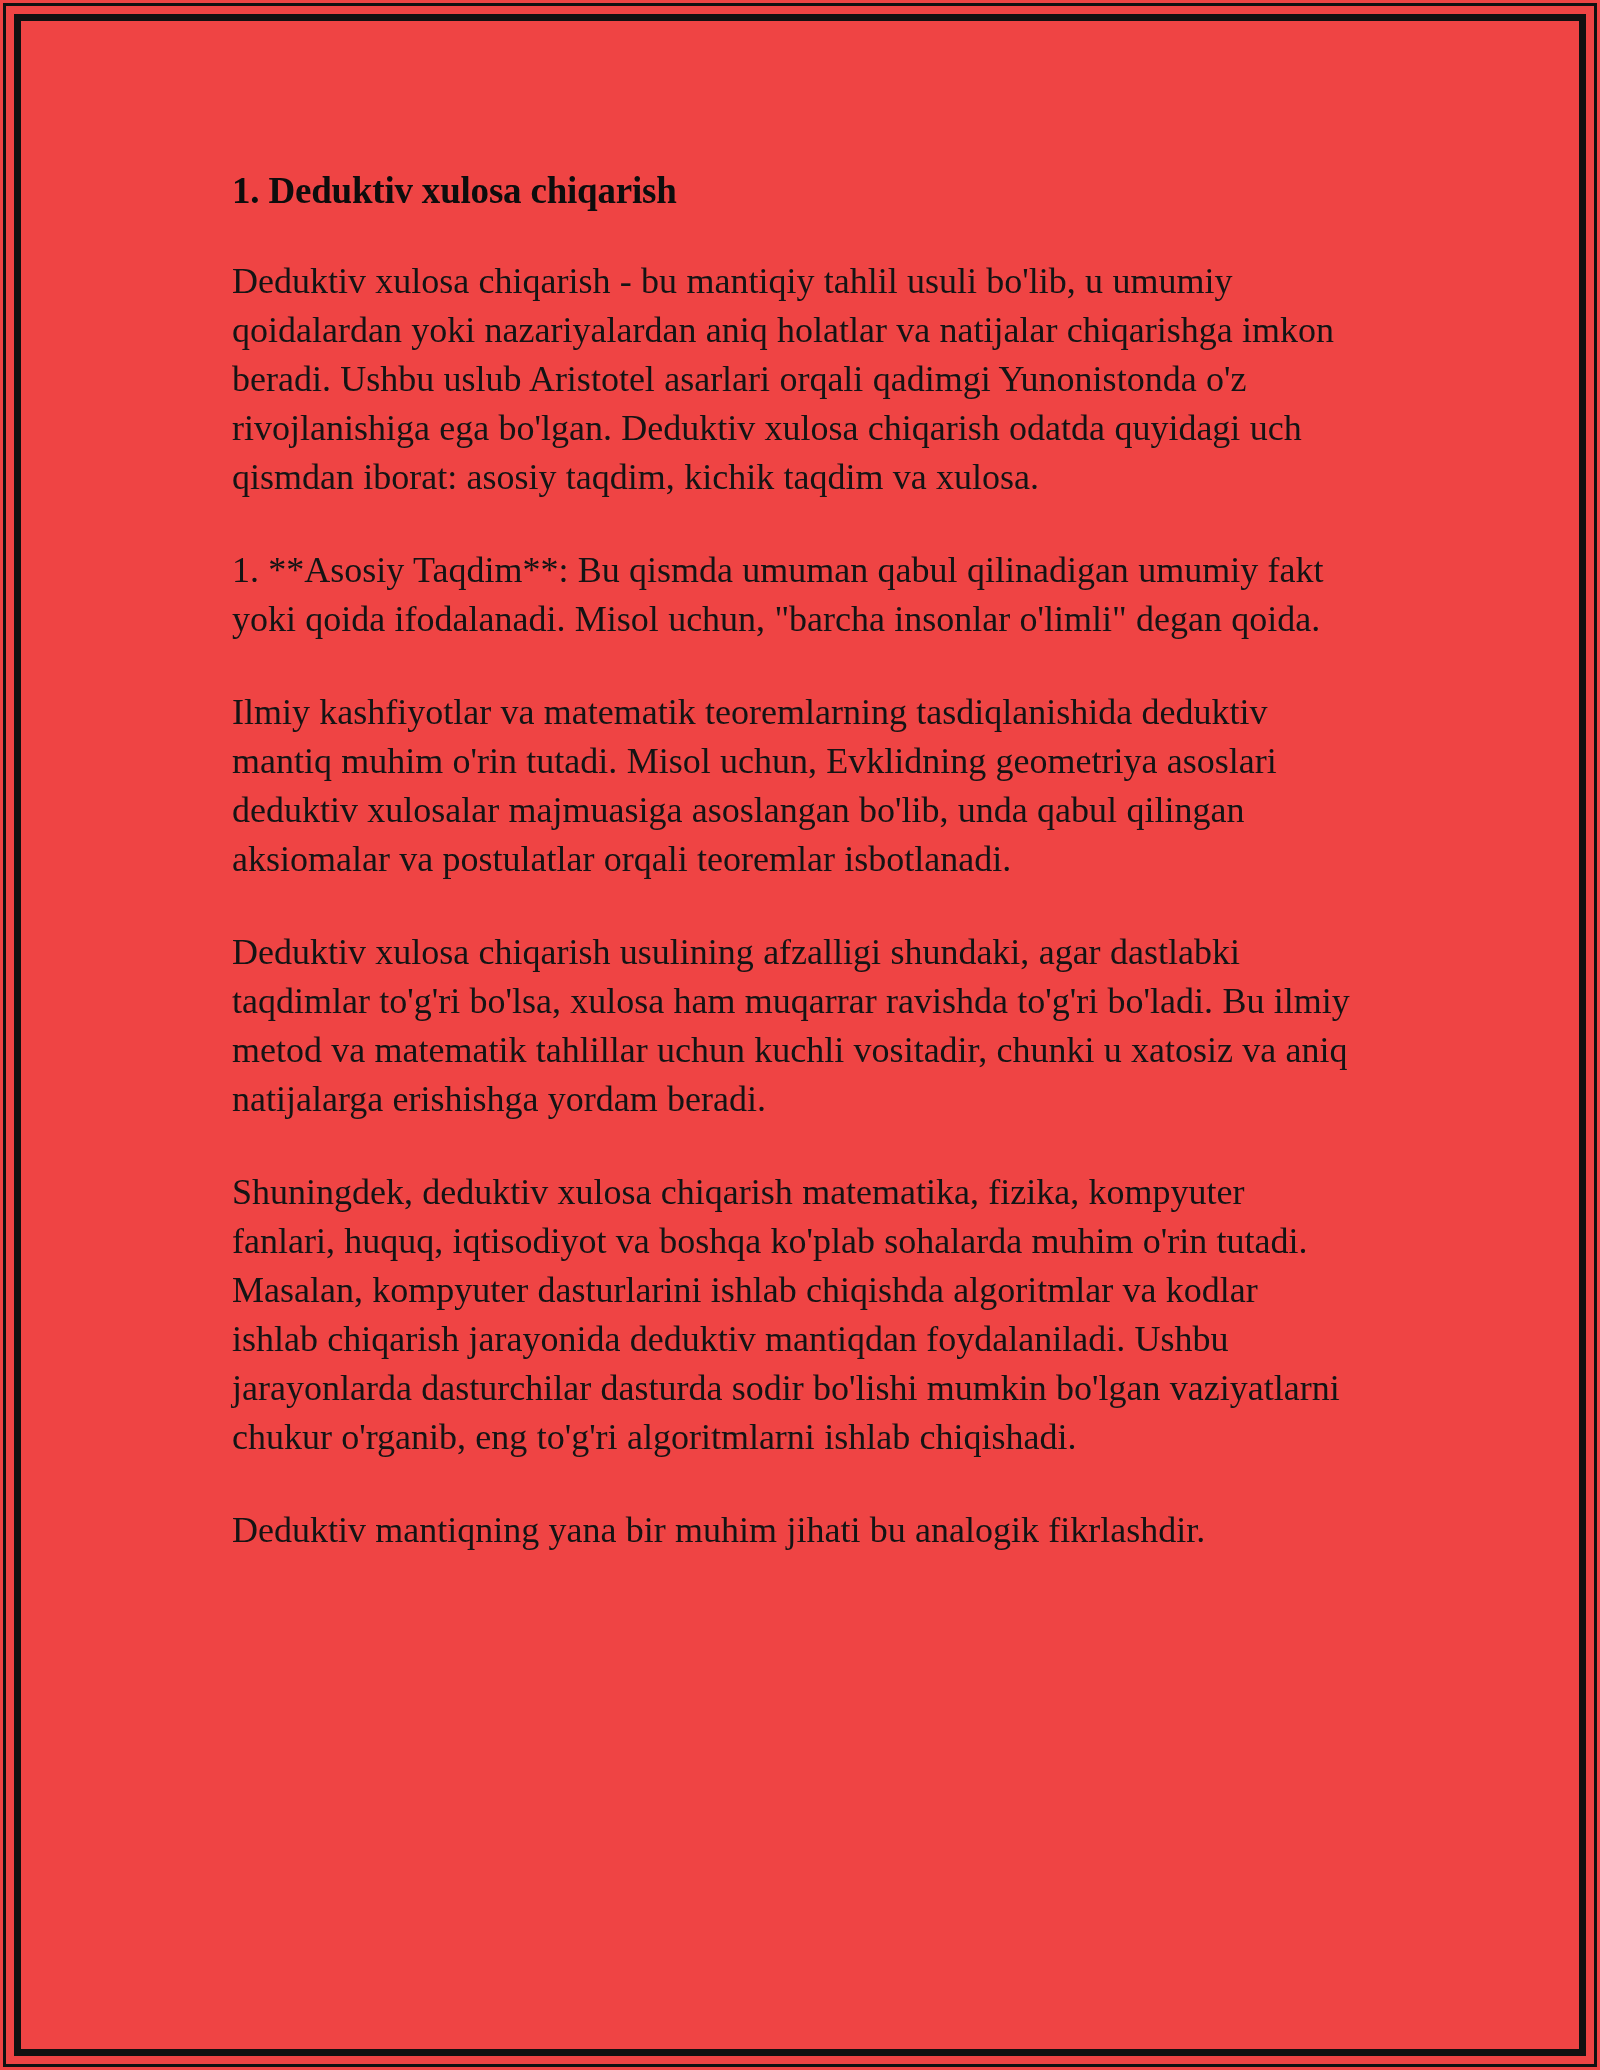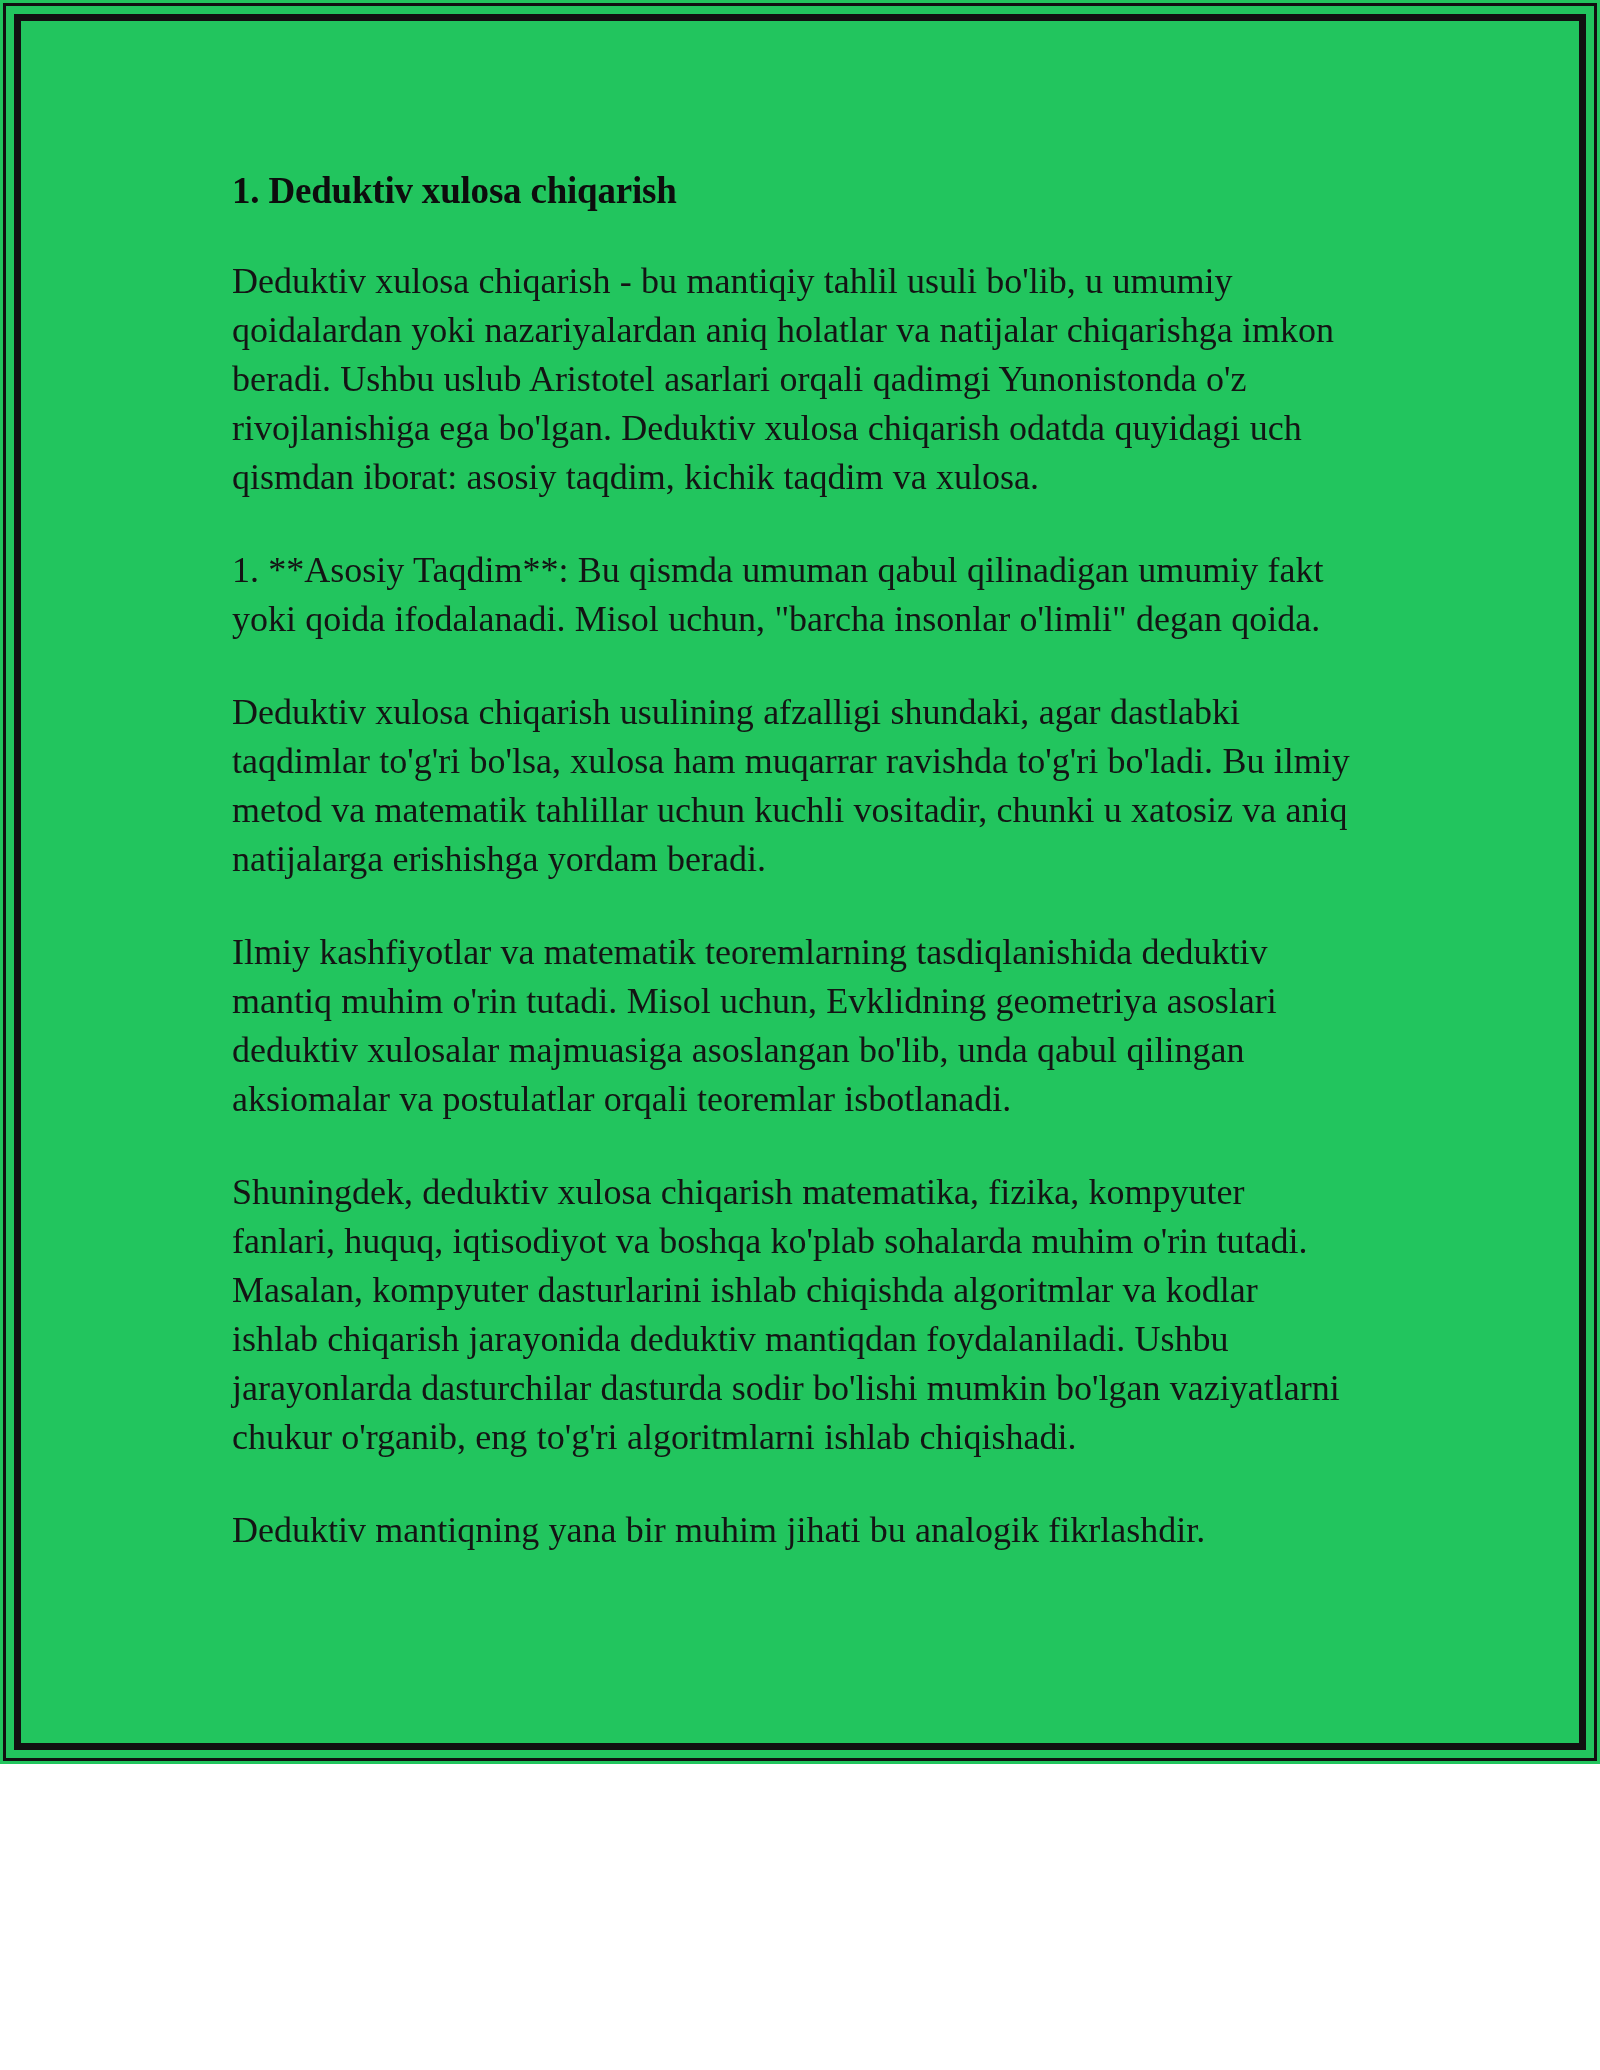--- a/index.html
+++ b/index.html
@@ -5,22 +5,22 @@
 <style>
   html, body {
     margin: 0;
     padding: 0;
     background: #ffffff;
   }
 
   .page {
     position: relative;
     width: 1600px;
-    height: 1764px;
-    background: #22c55e;
+    height: 2070px;
+    background: #ef4444;
     box-sizing: border-box;
     overflow: hidden;
   }
 
   
   .frame-outer {
     position: absolute;
     left: 3px;
     top: 3px;
     right: 3px;
@@ -87,22 +87,22 @@
   <div class="content">
 
     <h1 class="doc-heading">1. Deduktiv xulosa chiqarish</h1>
 
     <p class="doc-paragraph">Deduktiv xulosa chiqarish - bu mantiqiy tahlil usuli bo'lib, u umumiy qoidalardan yoki nazariyalardan aniq holatlar va natijalar chiqarishga imkon beradi. Ushbu uslub Aristotel asarlari orqali qadimgi Yunonistonda o'z rivojlanishiga ega bo'lgan. Deduktiv xulosa chiqarish odatda quyidagi uch qismdan iborat: asosiy taqdim, kichik taqdim va xulosa.</p>
 
     <p class="doc-paragraph">1. **Asosiy Taqdim**: Bu qismda umuman qabul qilinadigan umumiy fakt yoki qoida ifodalanadi. Misol uchun, "barcha insonlar o'limli" degan qoida.</p>
 
 
 
+    <p class="doc-paragraph">Ilmiy kashfiyotlar va matematik teoremlarning tasdiqlanishida deduktiv mantiq muhim o'rin tutadi. Misol uchun, Evklidning geometriya asoslari deduktiv xulosalar majmuasiga asoslangan bo'lib, unda qabul qilingan aksiomalar va postulatlar orqali teoremlar isbotlanadi.</p>
+
     <p class="doc-paragraph">Deduktiv xulosa chiqarish usulining afzalligi shundaki, agar dastlabki taqdimlar to'g'ri bo'lsa, xulosa ham muqarrar ravishda to'g'ri bo'ladi. Bu ilmiy metod va matematik tahlillar uchun kuchli vositadir, chunki u xatosiz va aniq natijalarga erishishga yordam beradi.</p>
-
-    <p class="doc-paragraph">Ilmiy kashfiyotlar va matematik teoremlarning tasdiqlanishida deduktiv mantiq muhim o'rin tutadi. Misol uchun, Evklidning geometriya asoslari deduktiv xulosalar majmuasiga asoslangan bo'lib, unda qabul qilingan aksiomalar va postulatlar orqali teoremlar isbotlanadi.</p>
 
     <p class="doc-paragraph">Shuningdek, deduktiv xulosa chiqarish matematika, fizika, kompyuter fanlari, huquq, iqtisodiyot va boshqa ko'plab sohalarda muhim o'rin tutadi. Masalan, kompyuter dasturlarini ishlab chiqishda algoritmlar va kodlar ishlab chiqarish jarayonida deduktiv mantiqdan foydalaniladi. Ushbu jarayonlarda dasturchilar dasturda sodir bo'lishi mumkin bo'lgan vaziyatlarni chukur o'rganib, eng to'g'ri algoritmlarni ishlab chiqishadi.</p>
 
     <p class="doc-paragraph">Deduktiv mantiqning yana bir muhim jihati bu analogik fikrlashdir.</p>
 
   </div>
 </div>
 
 </body></html>

